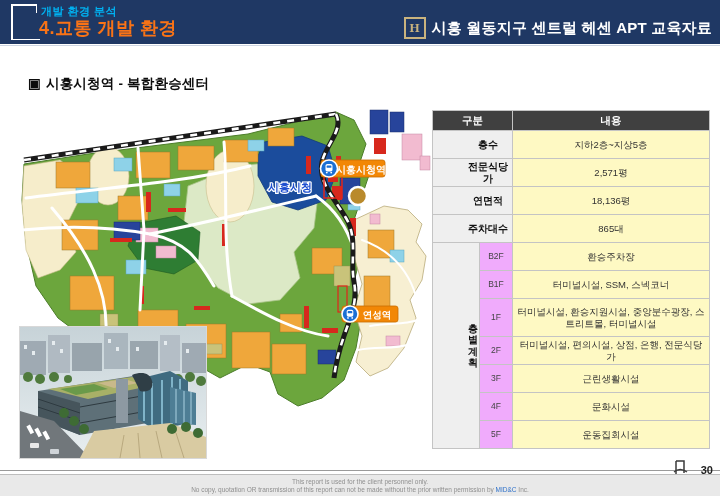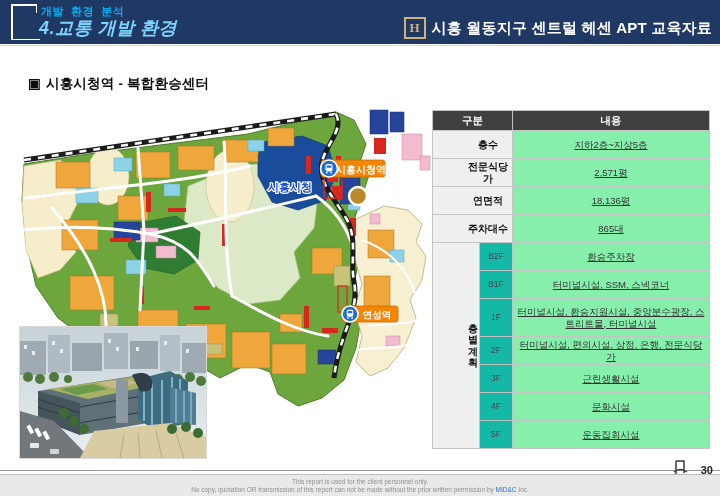--- a/index.html
+++ b/index.html
@@ -6,40 +6,40 @@
   .page{position:relative;width:720px;height:496px;background:#fff;overflow:hidden;
         font-family:"Liberation Sans",sans-serif;}
   
   .topbar{position:absolute;left:0;top:0;width:720px;height:44px;background:#1F3864;}
   .hairline{position:absolute;left:0;top:45px;width:720px;height:1px;background:#cdd5e2;}
   .brk{position:absolute;background:#fff;}
   .brk-v1{left:11px;top:4px;width:1.5px;height:36px;}
   .brk-h1{left:11px;top:4px;width:26px;height:1.5px;}
   .brk-v2{left:35.5px;top:4px;width:1.5px;height:9px;}
   .brk-h2{left:11px;top:38.5px;width:29px;height:1.5px;}
-  .eyebrow{position:absolute;left:41px;top:4px;font-size:11px;font-weight:bold;color:#00B0F0;letter-spacing:.5px;font-family:Liberation Mono, monospace;}
-  .slide-title{position:absolute;left:39px;top:16px;font-size:18px;font-weight:bold;color:#7dd3fc;letter-spacing:.5px;font-style:italic;}
+  .eyebrow{position:absolute;left:41px;top:4px;font-size:11px;font-weight:bold;color:#00B0F0;letter-spacing:.5px;}
+  .slide-title{position:absolute;left:39px;top:16px;font-size:18px;font-weight:bold;color:#f97316;letter-spacing:.5px;}
   .brand{position:absolute;right:8px;top:17px;display:flex;align-items:center;gap:6px;}
   .logo{width:18px;height:18px;border:2px solid #C9B37E;display:flex;align-items:center;justify-content:center;
         color:#C9B37E;font-family:"Liberation Serif",serif;font-weight:bold;font-size:13px;background:#1F3864;}
   .brand-text{color:#fff;font-size:15px;font-weight:bold;letter-spacing:.2px;}
   
   .sec{position:absolute;left:28px;top:75px;font-size:13.5px;font-weight:bold;color:#0d0d0d;letter-spacing:.2px;text-align:right;}
   .sec .bullet{margin-right:5px;}
   
   .map{position:absolute;left:18px;top:100px;}
   .photo{position:absolute;left:20px;top:327px;box-shadow:0 0 0 1px #d8d8d8;}
   
   .info-table{position:absolute;left:432px;top:110px;width:277px;border-collapse:collapse;table-layout:fixed;}
   .info-table td{border:1px solid #C4C4C4;text-align:center;vertical-align:middle;padding:1px 4px;
                  font-size:9.5px;color:#333;line-height:11.5px;}
   .info-table .th{background:#404040;color:#fff;font-weight:bold;font-size:10.5px;}
   .info-table .lbl{background:#EFEFEF;font-weight:bold;color:#111;font-size:10px;padding-left:35px;}
-  .info-table .flr{background:#14b8a6;font-size:8.5px;color:#444;}
-  .info-table .val{background:#86efac;text-decoration:underline;}
+  .info-table .flr{background:#f0abfc;font-size:8.5px;color:#444;}
+  .info-table .val{background:#fef9c3;}
   
   .rule{position:absolute;left:0;top:470px;width:720px;height:3px;border-top:1px solid #9a9a9a;border-bottom:1px solid #bdbdbd;}
   .band{position:absolute;left:0;top:475px;width:720px;height:21px;background:#E9E9E9;}
   .fine{padding-top:3px;text-align:center;font-size:6.5px;line-height:7.5px;color:#8f8f8f;}
   .fine .blue{color:#2F71C9;}
   .pageno{position:absolute;right:7px;top:459px;display:flex;align-items:flex-end;gap:13px;}
   .pageno .num{font-size:11px;font-weight:bold;color:#222;}
 </style>
 </head>
 <body>

